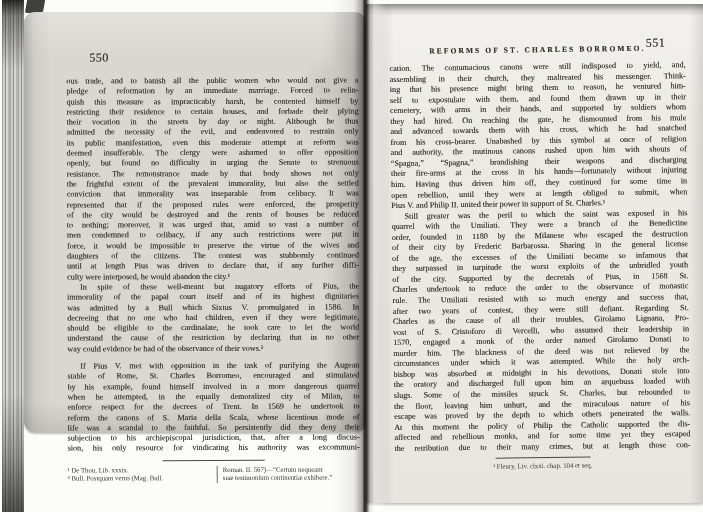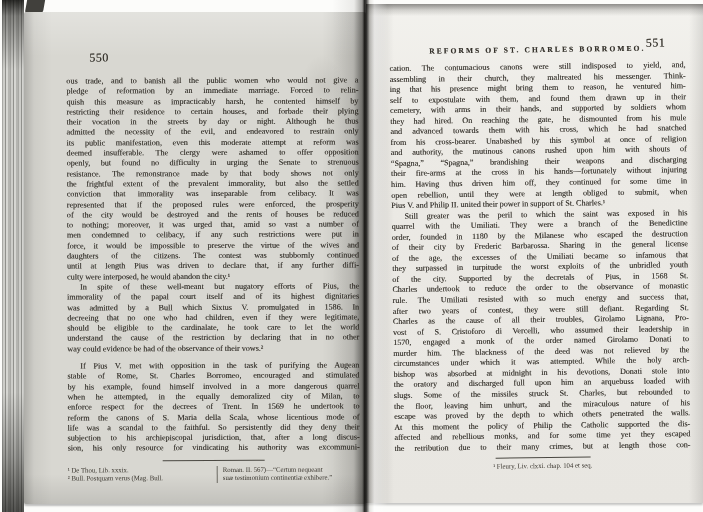--- a/index.html
+++ b/index.html
@@ -15,21 +15,21 @@
       linear-gradient(180deg, rgba(12,12,10,0.85) 0, rgba(12,12,10,0.40) 16px, rgba(12,12,10,0) 70px),
       linear-gradient(0deg, rgba(12,12,10,0.65) 0, rgba(12,12,10,0.30) 55px, rgba(12,12,10,0) 120px),
       repeating-linear-gradient(90deg,#a8a8a4 0 1px,#cdcdc9 1px 3px,#90908c 3px 4px,#d6d6d2 4px 6px,#b4b4b0 6px 8px);
   }
   .corner-mark{
     position:absolute;left:26px;top:0;width:18px;height:13px;
     background:#201e1a;transform:skewX(-10deg);opacity:.85;border-radius:0 0 3px 2px;
   }
   .page{position:absolute;}
   .page-left{
-    left:24px;top:12px;width:342px;height:492px;border-radius:2px;
+    left:24px;top:12px;width:342px;height:420px;border-radius:11px;
     background:
       linear-gradient(to right, rgba(0,0,0,0.20) 0, rgba(0,0,0,0.05) 10px, rgba(0,0,0,0) 28px),
       linear-gradient(to left, rgba(0,0,0,0.28) 0, rgba(0,0,0,0.10) 14px, rgba(0,0,0,0) 44px),
       linear-gradient(to bottom, rgba(255,255,255,0.28) 0, rgba(255,255,255,0) 45px),
       linear-gradient(to top, rgba(0,0,0,0.10) 0, rgba(0,0,0,0) 30px),
       #d8d7d1;
     box-shadow:0 2px 2px rgba(0,0,0,0.25);
   }
   .page-right{
     left:366px;top:4px;width:337px;height:499px;

